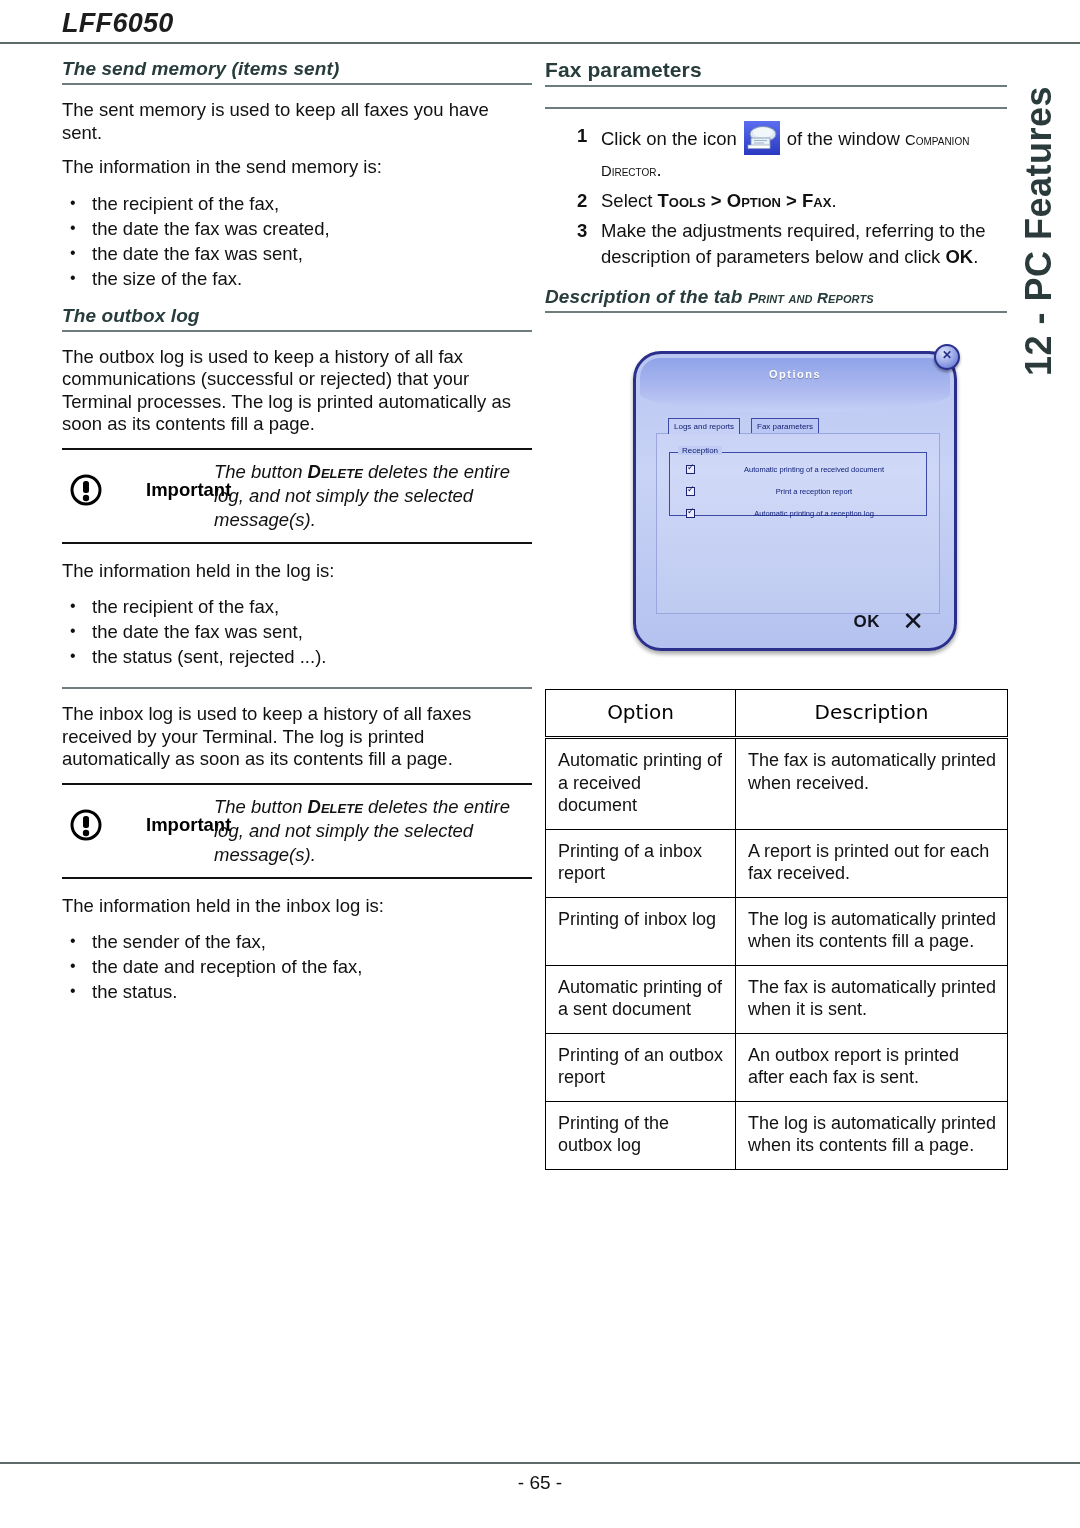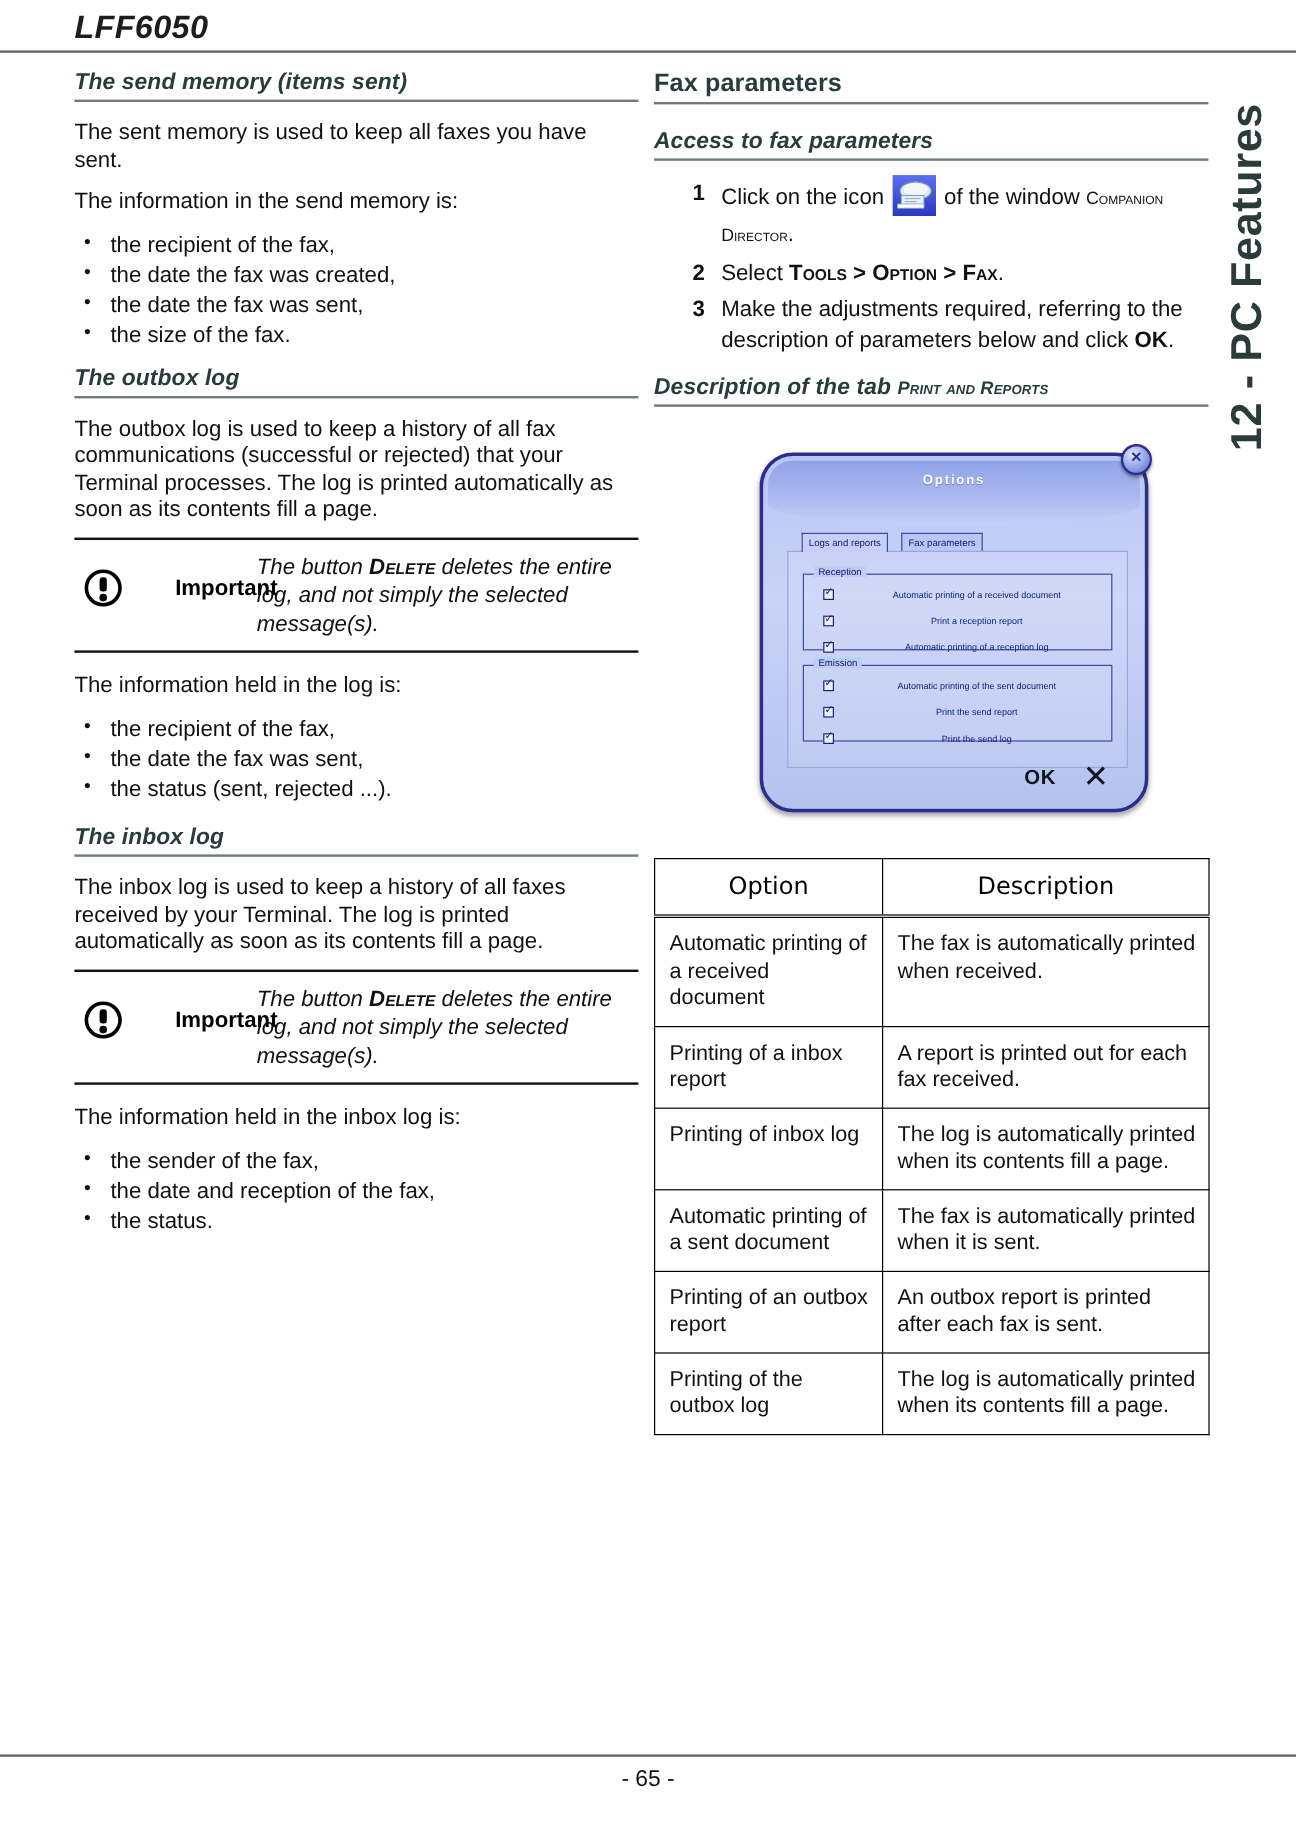--- a/index.html
+++ b/index.html
@@ -276,21 +276,20 @@
   </div>
 
   <p class="body">The information held in the log is:</p>
   <ul class="bullets">
     <li>the recipient of the fax,</li>
     <li>the date the fax was sent,</li>
     <li>the status (sent, rejected ...).</li>
   </ul>
 
   <div class="h-block" style="margin-top:18px">
-    <div class="h2">The inbox log</div>
     <div class="h-rule"></div>
   </div>
   <p class="body">The inbox log is used to keep a history of all faxes received by your Terminal. The log is printed automatically as soon as its contents fill a page.</p>
 
   <div class="callout">
     <div class="rule"></div>
     <div class="inner">
       <div class="badge">
         <svg class="excl-icon" viewBox="0 0 32 32">
           <circle cx="16" cy="16" r="14" fill="none" stroke="#000" stroke-width="3"></circle>
@@ -313,21 +312,20 @@
 </div>
 
 <div id="col-right">
 
   <div class="h-block">
     <div class="h1">Fax parameters</div>
     <div class="h-rule"></div>
   </div>
 
   <div class="h-block" style="margin-top:20px">
-    <div class="h2">Access to fax parameters</div>
     <div class="h-rule"></div>
   </div>
 
   <ol class="steps">
     <li>
       <span class="num">1</span><span>Click on the icon</span><svg class="fax-icon-inline" viewBox="0 0 38 34">
           <rect x="1" y="0" width="36" height="34" fill="#3a4fe0"></rect>
           <rect x="1" y="0" width="36" height="34" fill="url(#gg)"></rect>
           <defs>
             <linearGradient id="gg" x1="0" y1="0" x2="0" y2="1">
@@ -378,35 +376,20 @@
             <div class="chk-row">
               <span class="chk-box"></span>
               <span class="chk-label">Print a reception report</span>
             </div>
             <div class="chk-row">
               <span class="chk-box"></span>
               <span class="chk-label">Automatic printing of a reception log</span>
             </div>
           </div>
 
-          <div class="fieldset emission">
-            <div class="legend">Emission</div>
-            <div class="chk-row" style="margin-top:8px">
-              <span class="chk-box"></span>
-              <span class="chk-label">Automatic printing of the sent document</span>
-            </div>
-            <div class="chk-row">
-              <span class="chk-box"></span>
-              <span class="chk-label">Print the send report</span>
-            </div>
-            <div class="chk-row">
-              <span class="chk-box"></span>
-              <span class="chk-label">Print the send log</span>
-            </div>
-          </div>
 
         </div>
       </div>
 
       <div class="dlg-footer">
         <div class="dlg-ok">OK</div>
         <div class="dlg-cancel">✕</div>
       </div>
     </div>
   </div>

